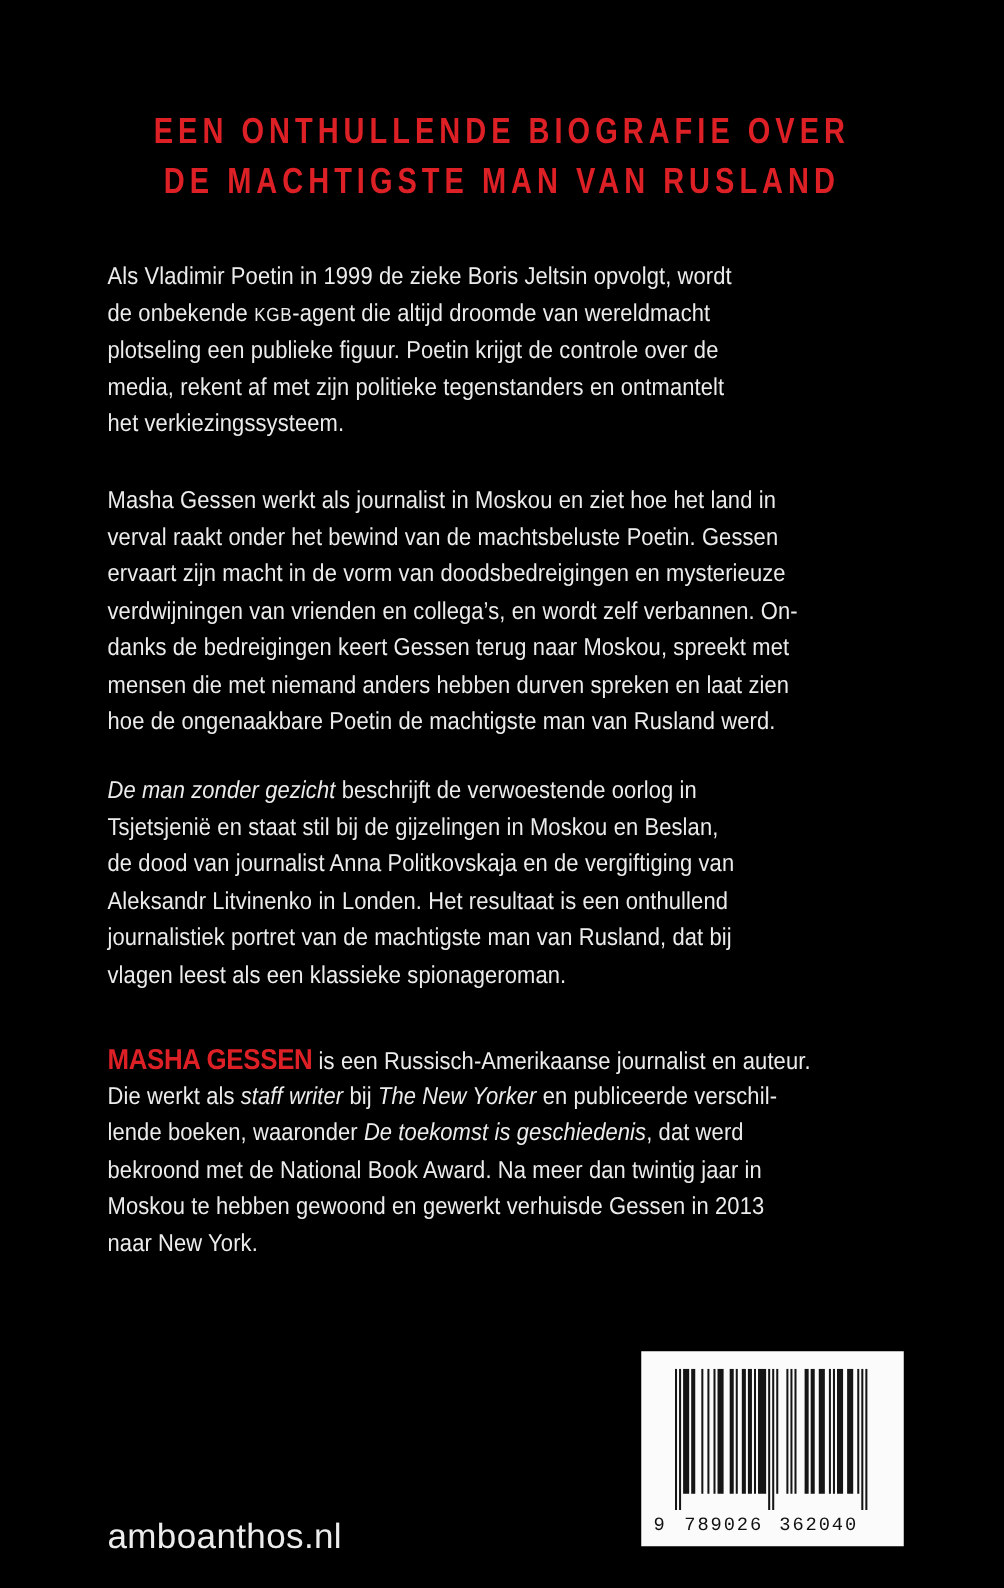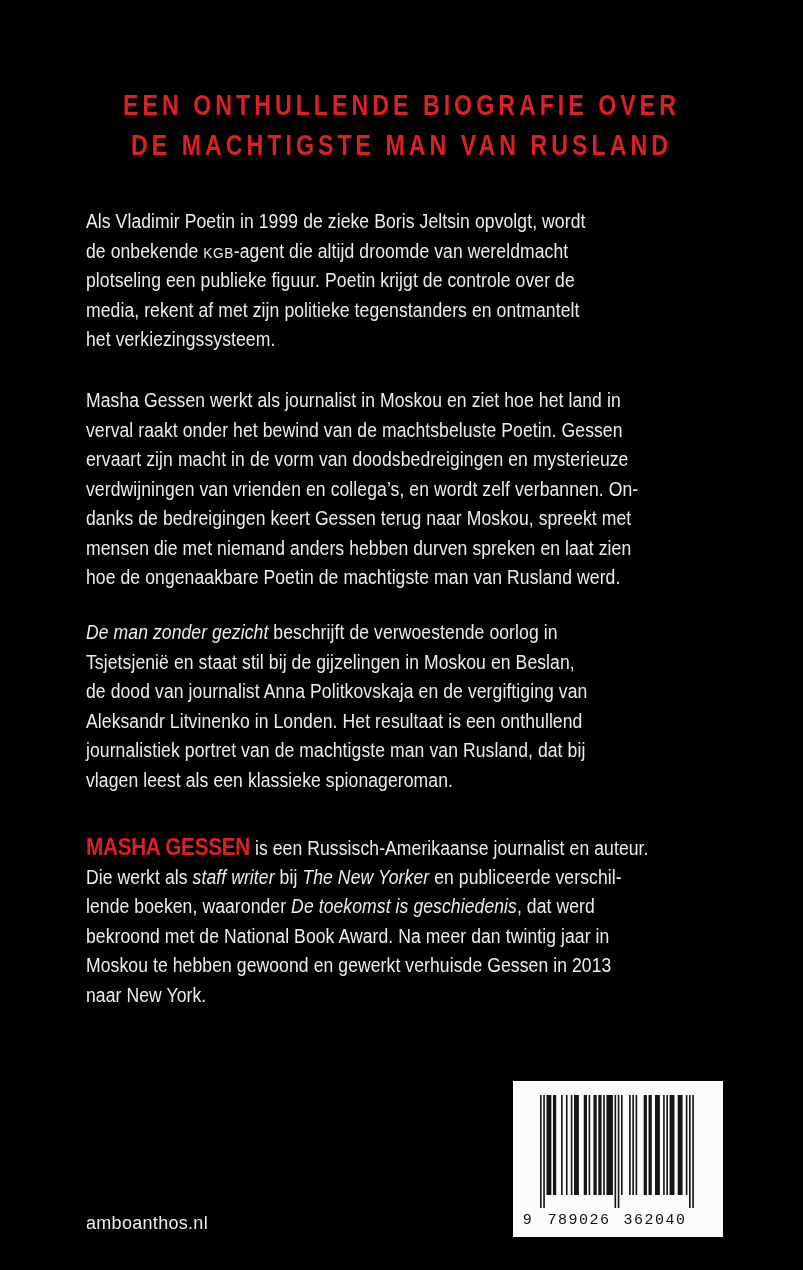--- a/index.html
+++ b/index.html
@@ -32,21 +32,21 @@
   }
   .caps-small{font-size:0.78em;letter-spacing:0.6px;}
   i{font-style:italic;}
   .barcode-panel{
     position:absolute;left:513px;top:1060px;width:210px;height:156px;
     background:var(--panel,#fbfbfb);
   }
   .barcode-panel svg{position:absolute;left:6px;top:14px;display:block;}
   .site{
     position:absolute;left:86px;top:1192px;
-    color:var(--text,#ececec);font-size:18px;letter-spacing:0.3px;
+    color:var(--text,#ececec);font-size:28px;letter-spacing:0.3px;
   }
 </style>
 </head>
 <body>
 
 <div class="page" style="--bg: #000000; --text: #ececec; --accent: #dc2026; --panel: #fbfbfb;">
 
   <header class="heading">
     <div>EEN ONTHULLENDE BIOGRAFIE OVER</div>
     <div>DE MACHTIGSTE MAN VAN RUSLAND</div>

